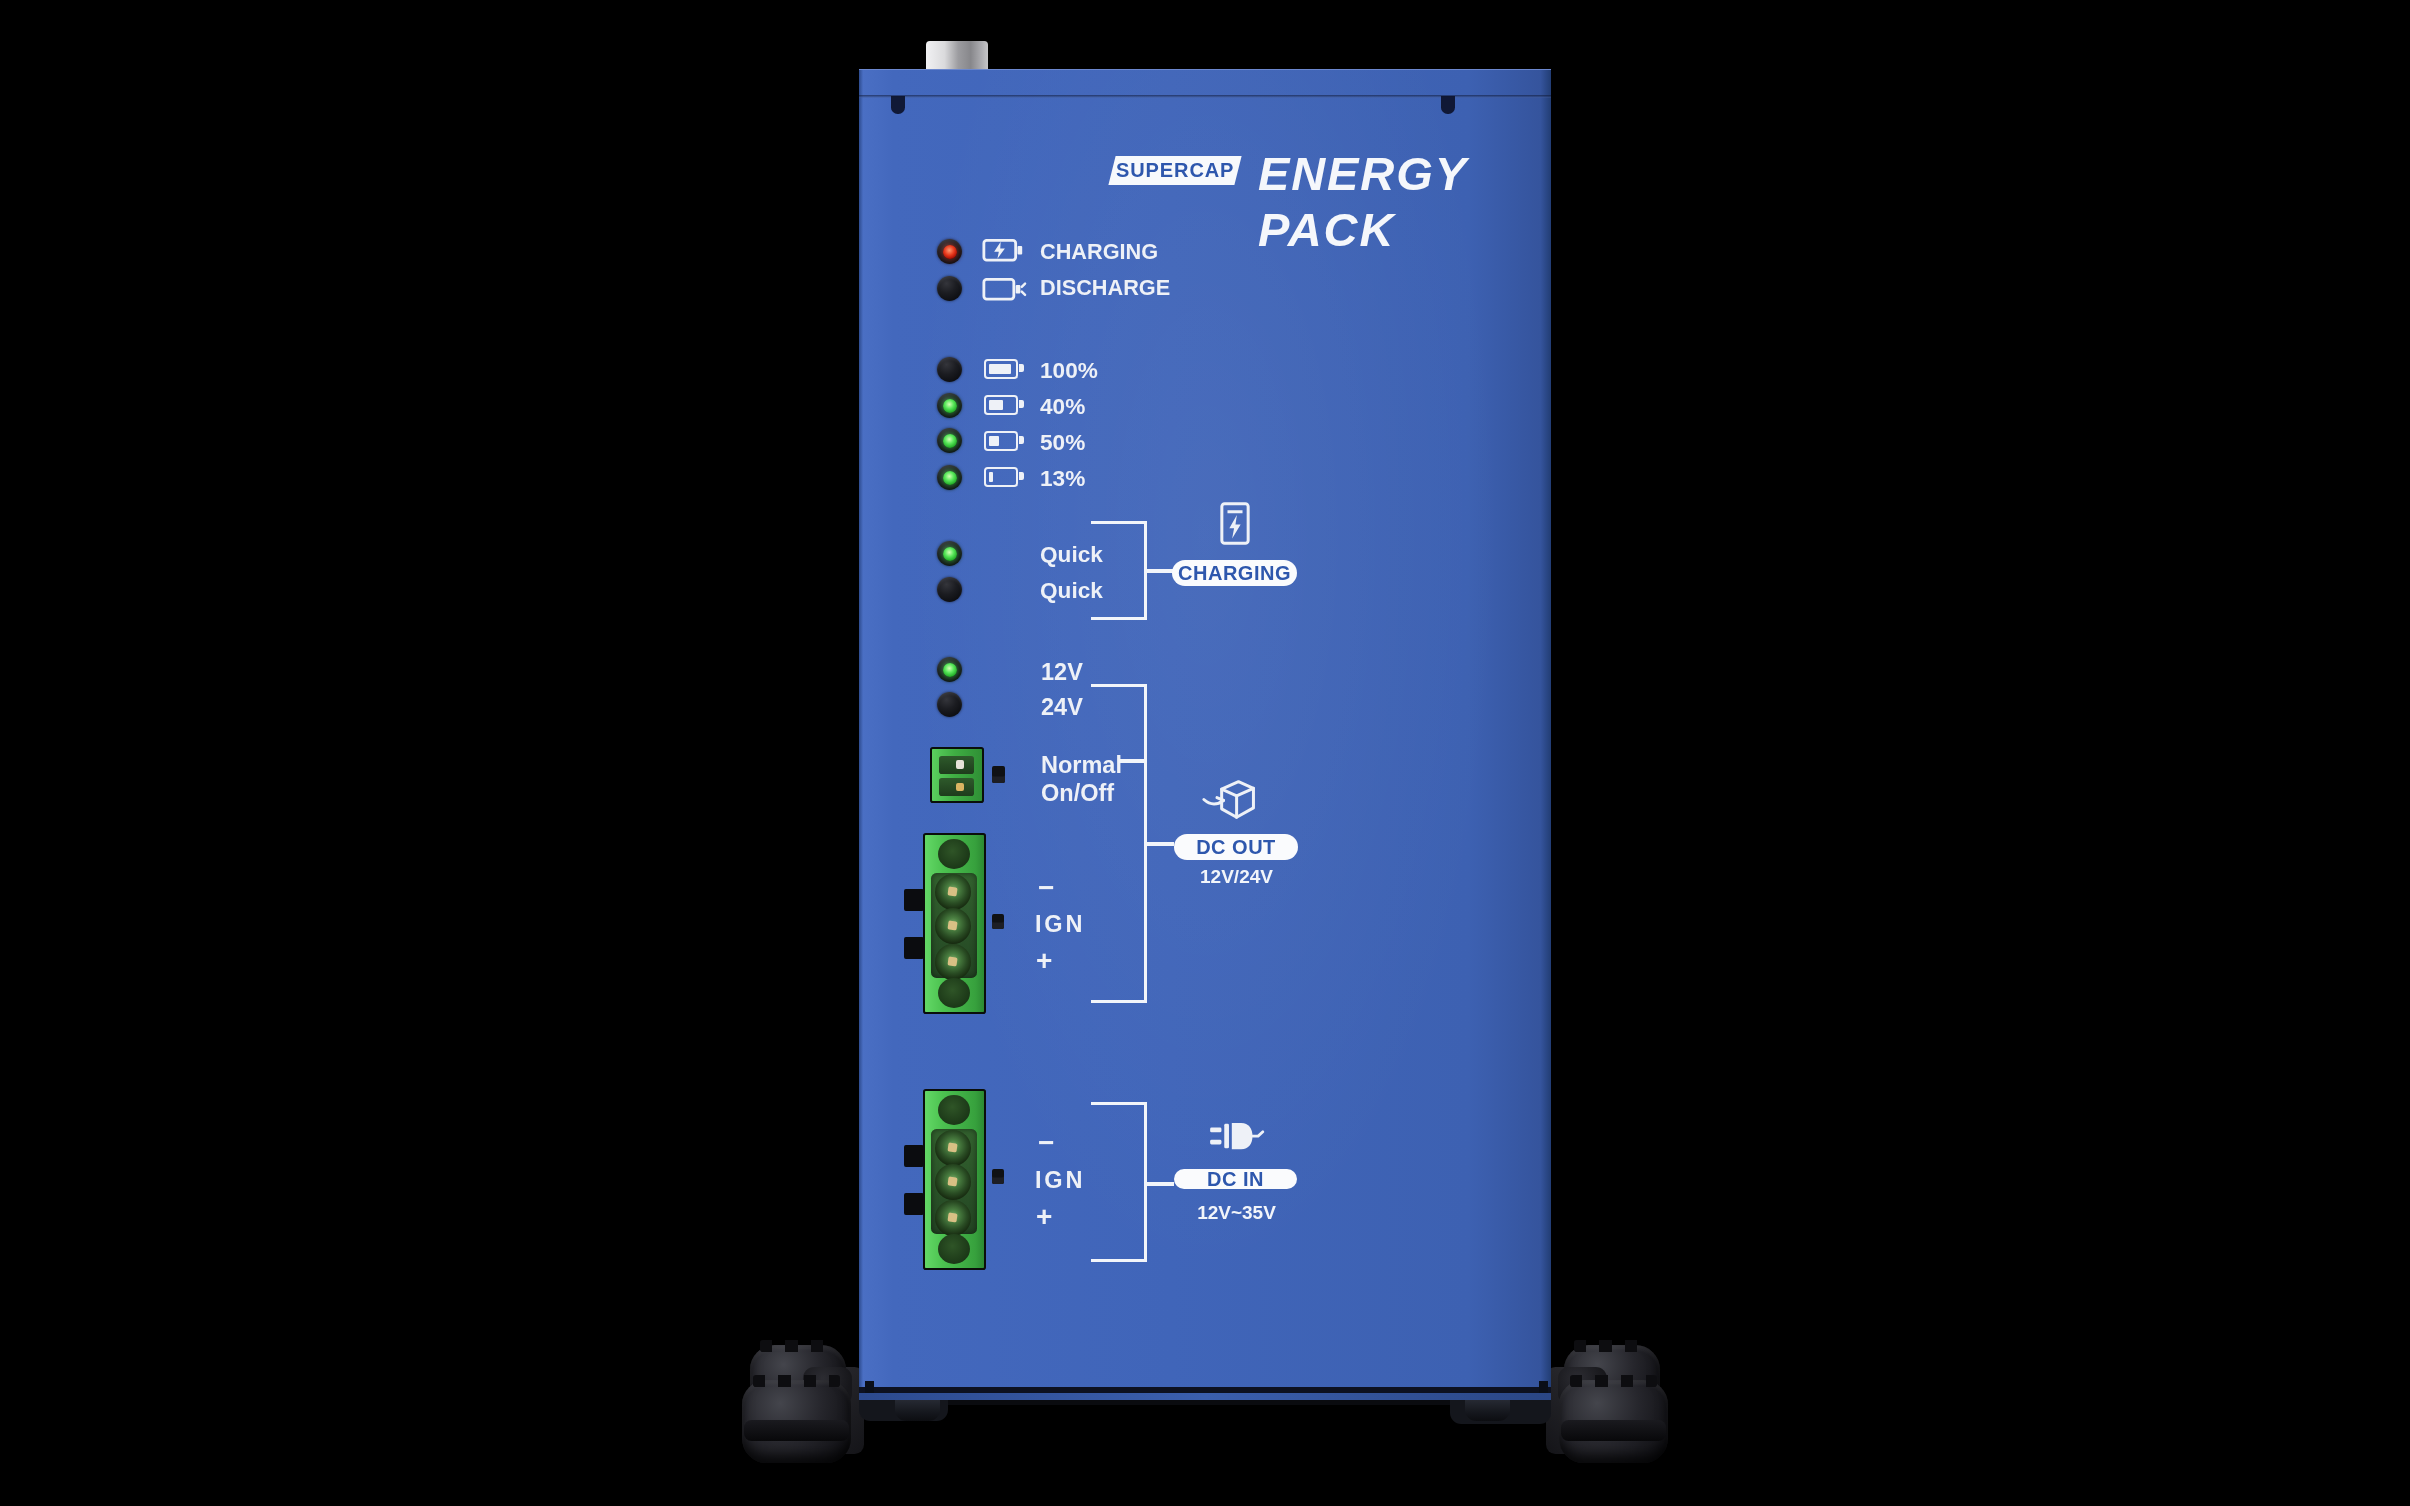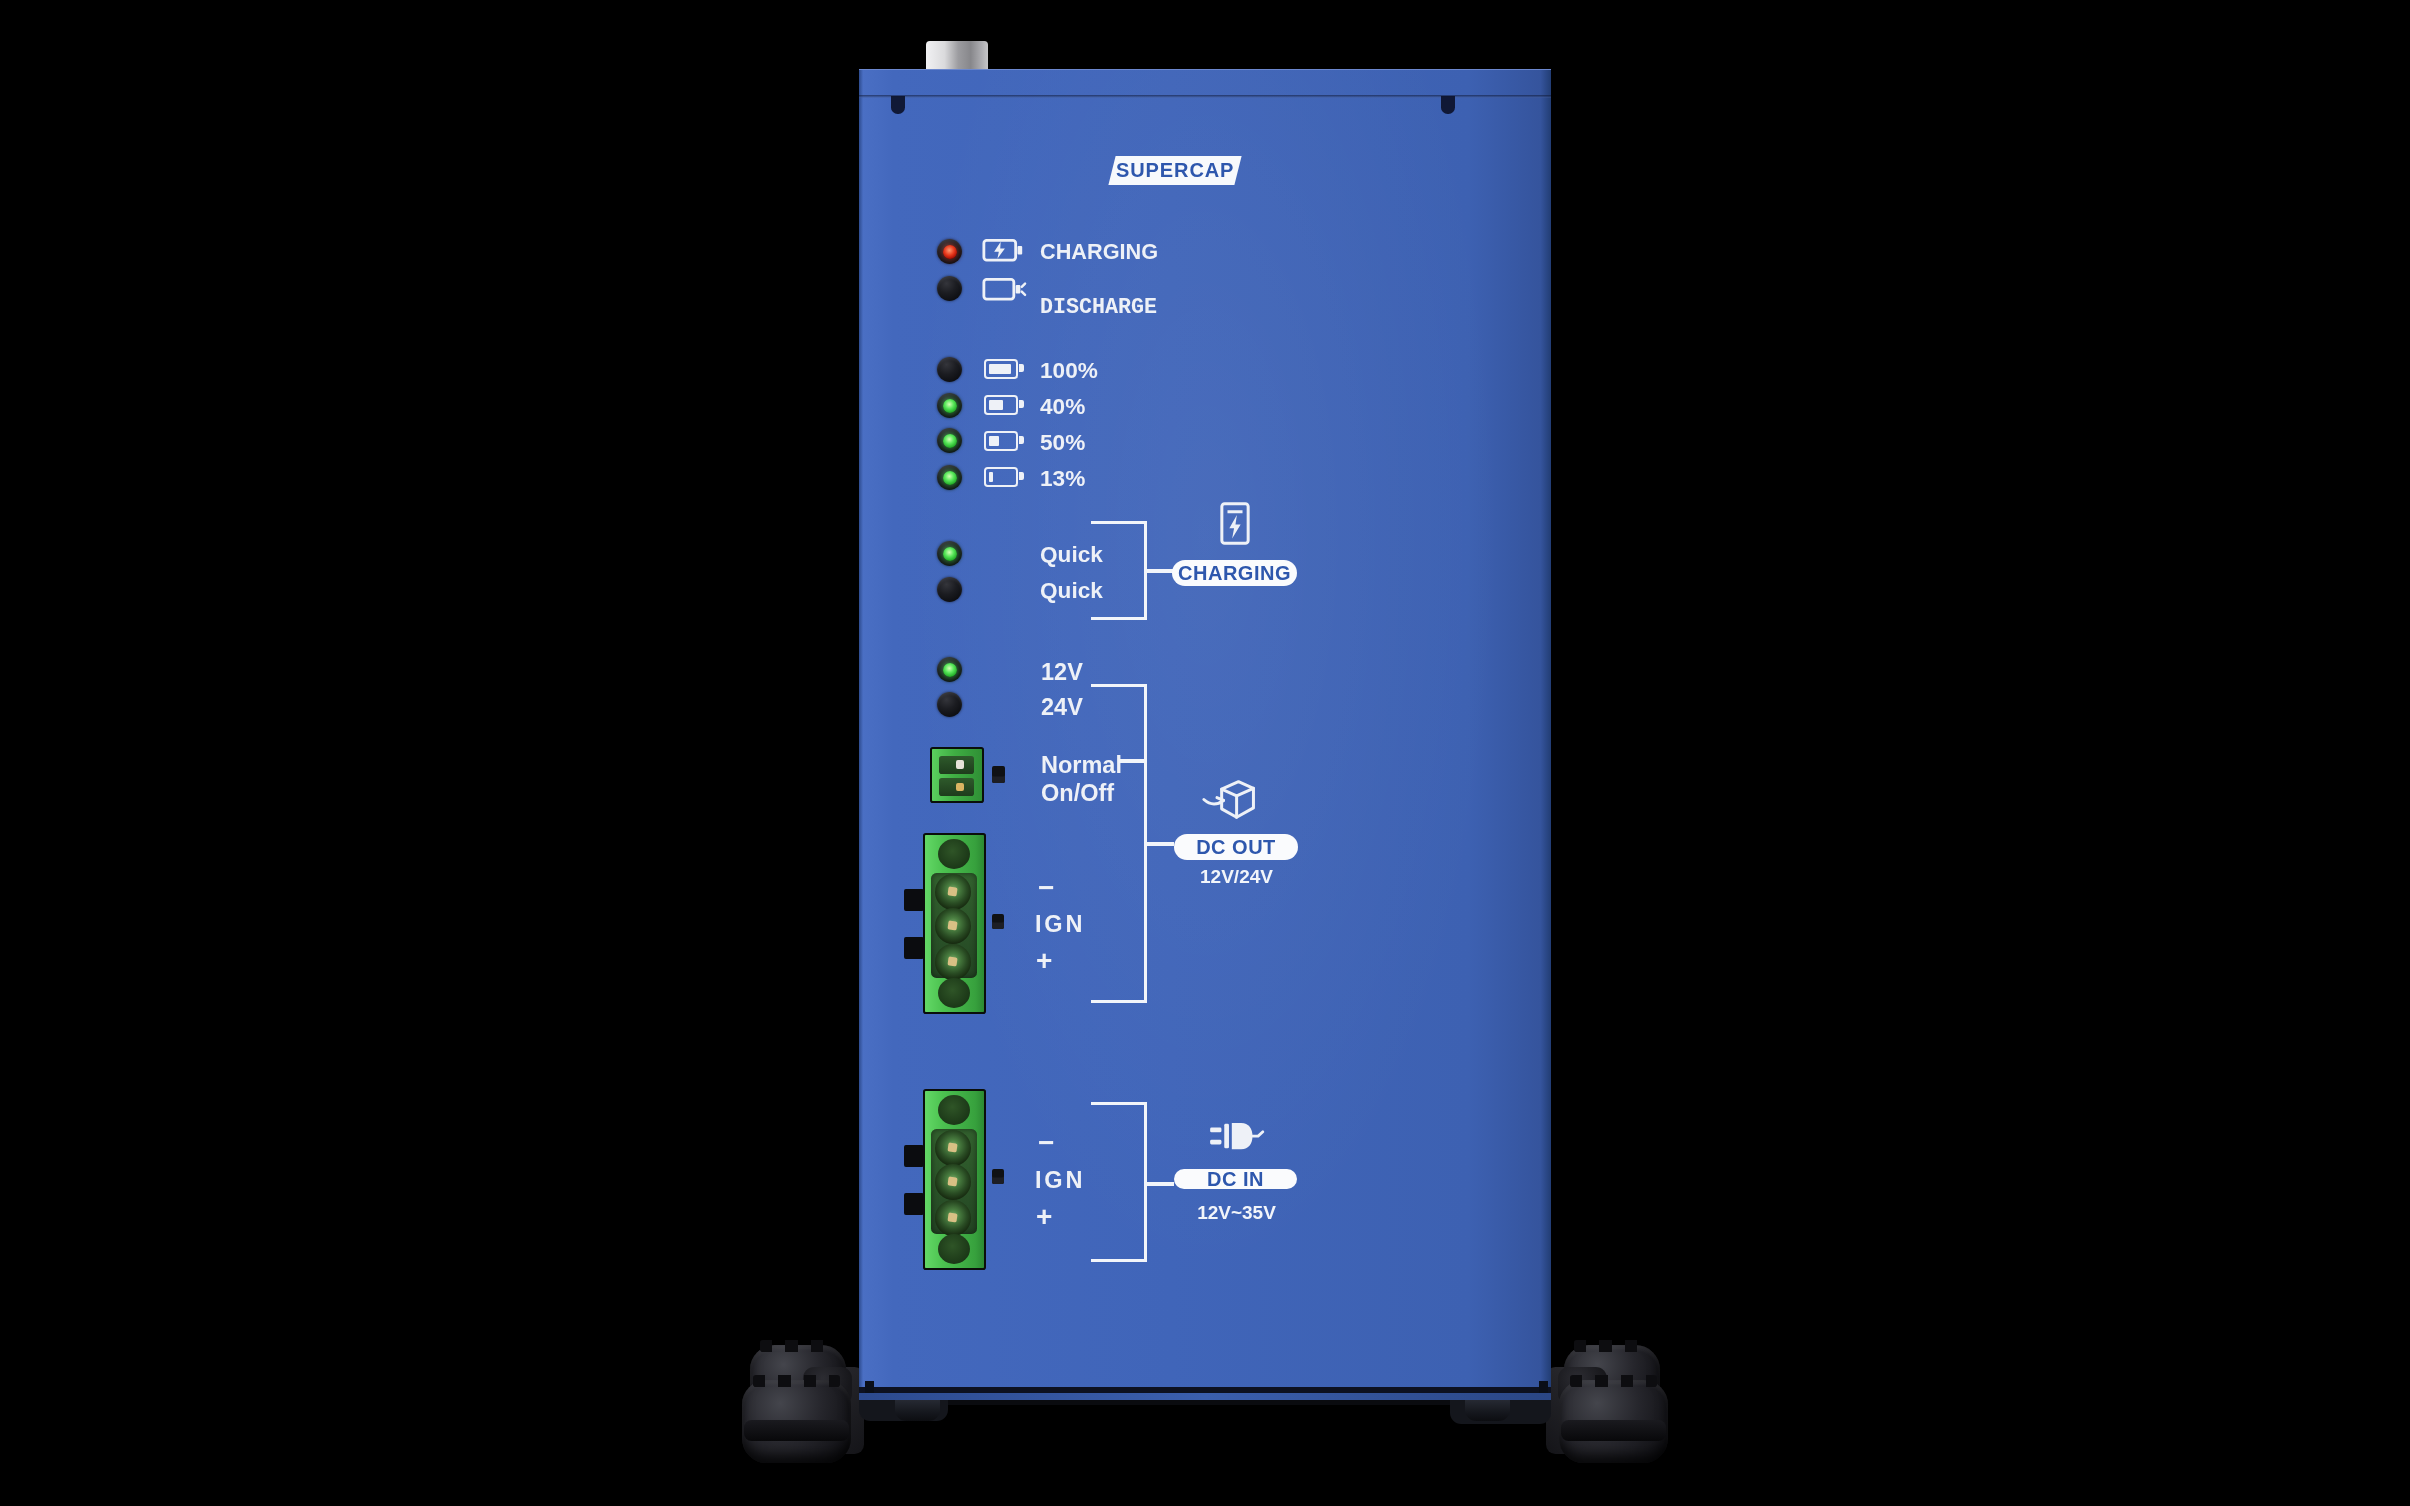--- a/index.html
+++ b/index.html
@@ -117,36 +117,40 @@
     <div class="notch" style="left:582px;top:26px;"></div>
     <div class="seam-bottom"></div>
     <div class="bottom-strip"></div>
     <div class="notch-b" style="left:5.6px;top:1311px;"></div>
     <div class="notch-b" style="left:680px;top:1311px;"></div>
   </div>
 
   <div class="badge">
     <span>SUPERCAP</span>
   </div>
+  <div class="title">
+    <div>ENERGY</div>
+    <div>PACK</div>
+  </div>
 
   <div class="led led-red" style="left:937px;top:239px;"></div>
   <svg class="icon" style="left:982px;top:238px;" width="43" height="24.5" viewBox="0 0 46 26">
     <rect x="2" y="2.5" width="34" height="21" rx="3" fill="none" stroke="#eef1f7" stroke-width="3"></rect>
     <rect x="38" y="8.5" width="5" height="9" rx="1" fill="#eef1f7"></rect>
     <polygon points="20,4 13,14.5 18,14.5 16.5,22 24.5,11 19.5,11" fill="#eef1f7"></polygon>
   </svg>
   <div class="lbl fs23" style="left:1040px;top:239px;">CHARGING</div>
 
   <div class="led led-off" style="left:937px;top:276px;"></div>
   <svg class="icon" style="left:982px;top:277px;" width="44" height="24.5" viewBox="0 0 47 26">
     <rect x="2" y="2.5" width="32" height="21" rx="3" fill="none" stroke="#eef1f7" stroke-width="3"></rect>
     <rect x="36" y="8.5" width="5" height="9" rx="1" fill="#eef1f7"></rect>
     <path d="M46,7 L42.5,10.5 M46,19 L42.5,15.5" stroke="#eef1f7" stroke-width="2.6" stroke-linecap="round" fill="none"></path>
   </svg>
-  <div class="lbl fs23" style="left:1040px;top:295px;font-family:Liberation Mono, monospace;">DISCHARGE</div>
+  <div class="lbl fs23" style="left:1040px;top:275px;">DISCHARGE</div>
 
   <div class="led led-off" style="left:937px;top:357px;"></div>
   <div class="batt" style="left:984px;top:359px;">
       <div class="fill" style="width: 22.6px;"></div>
     </div>
   <div class="lbl fs24" style="left:1040px;top:358px;">100%</div>
 
   <div class="led led-green" style="left:937px;top:393px;"></div>
   <div class="batt" style="left:984px;top:395px;">
       <div class="fill" style="width: 14px;"></div>

